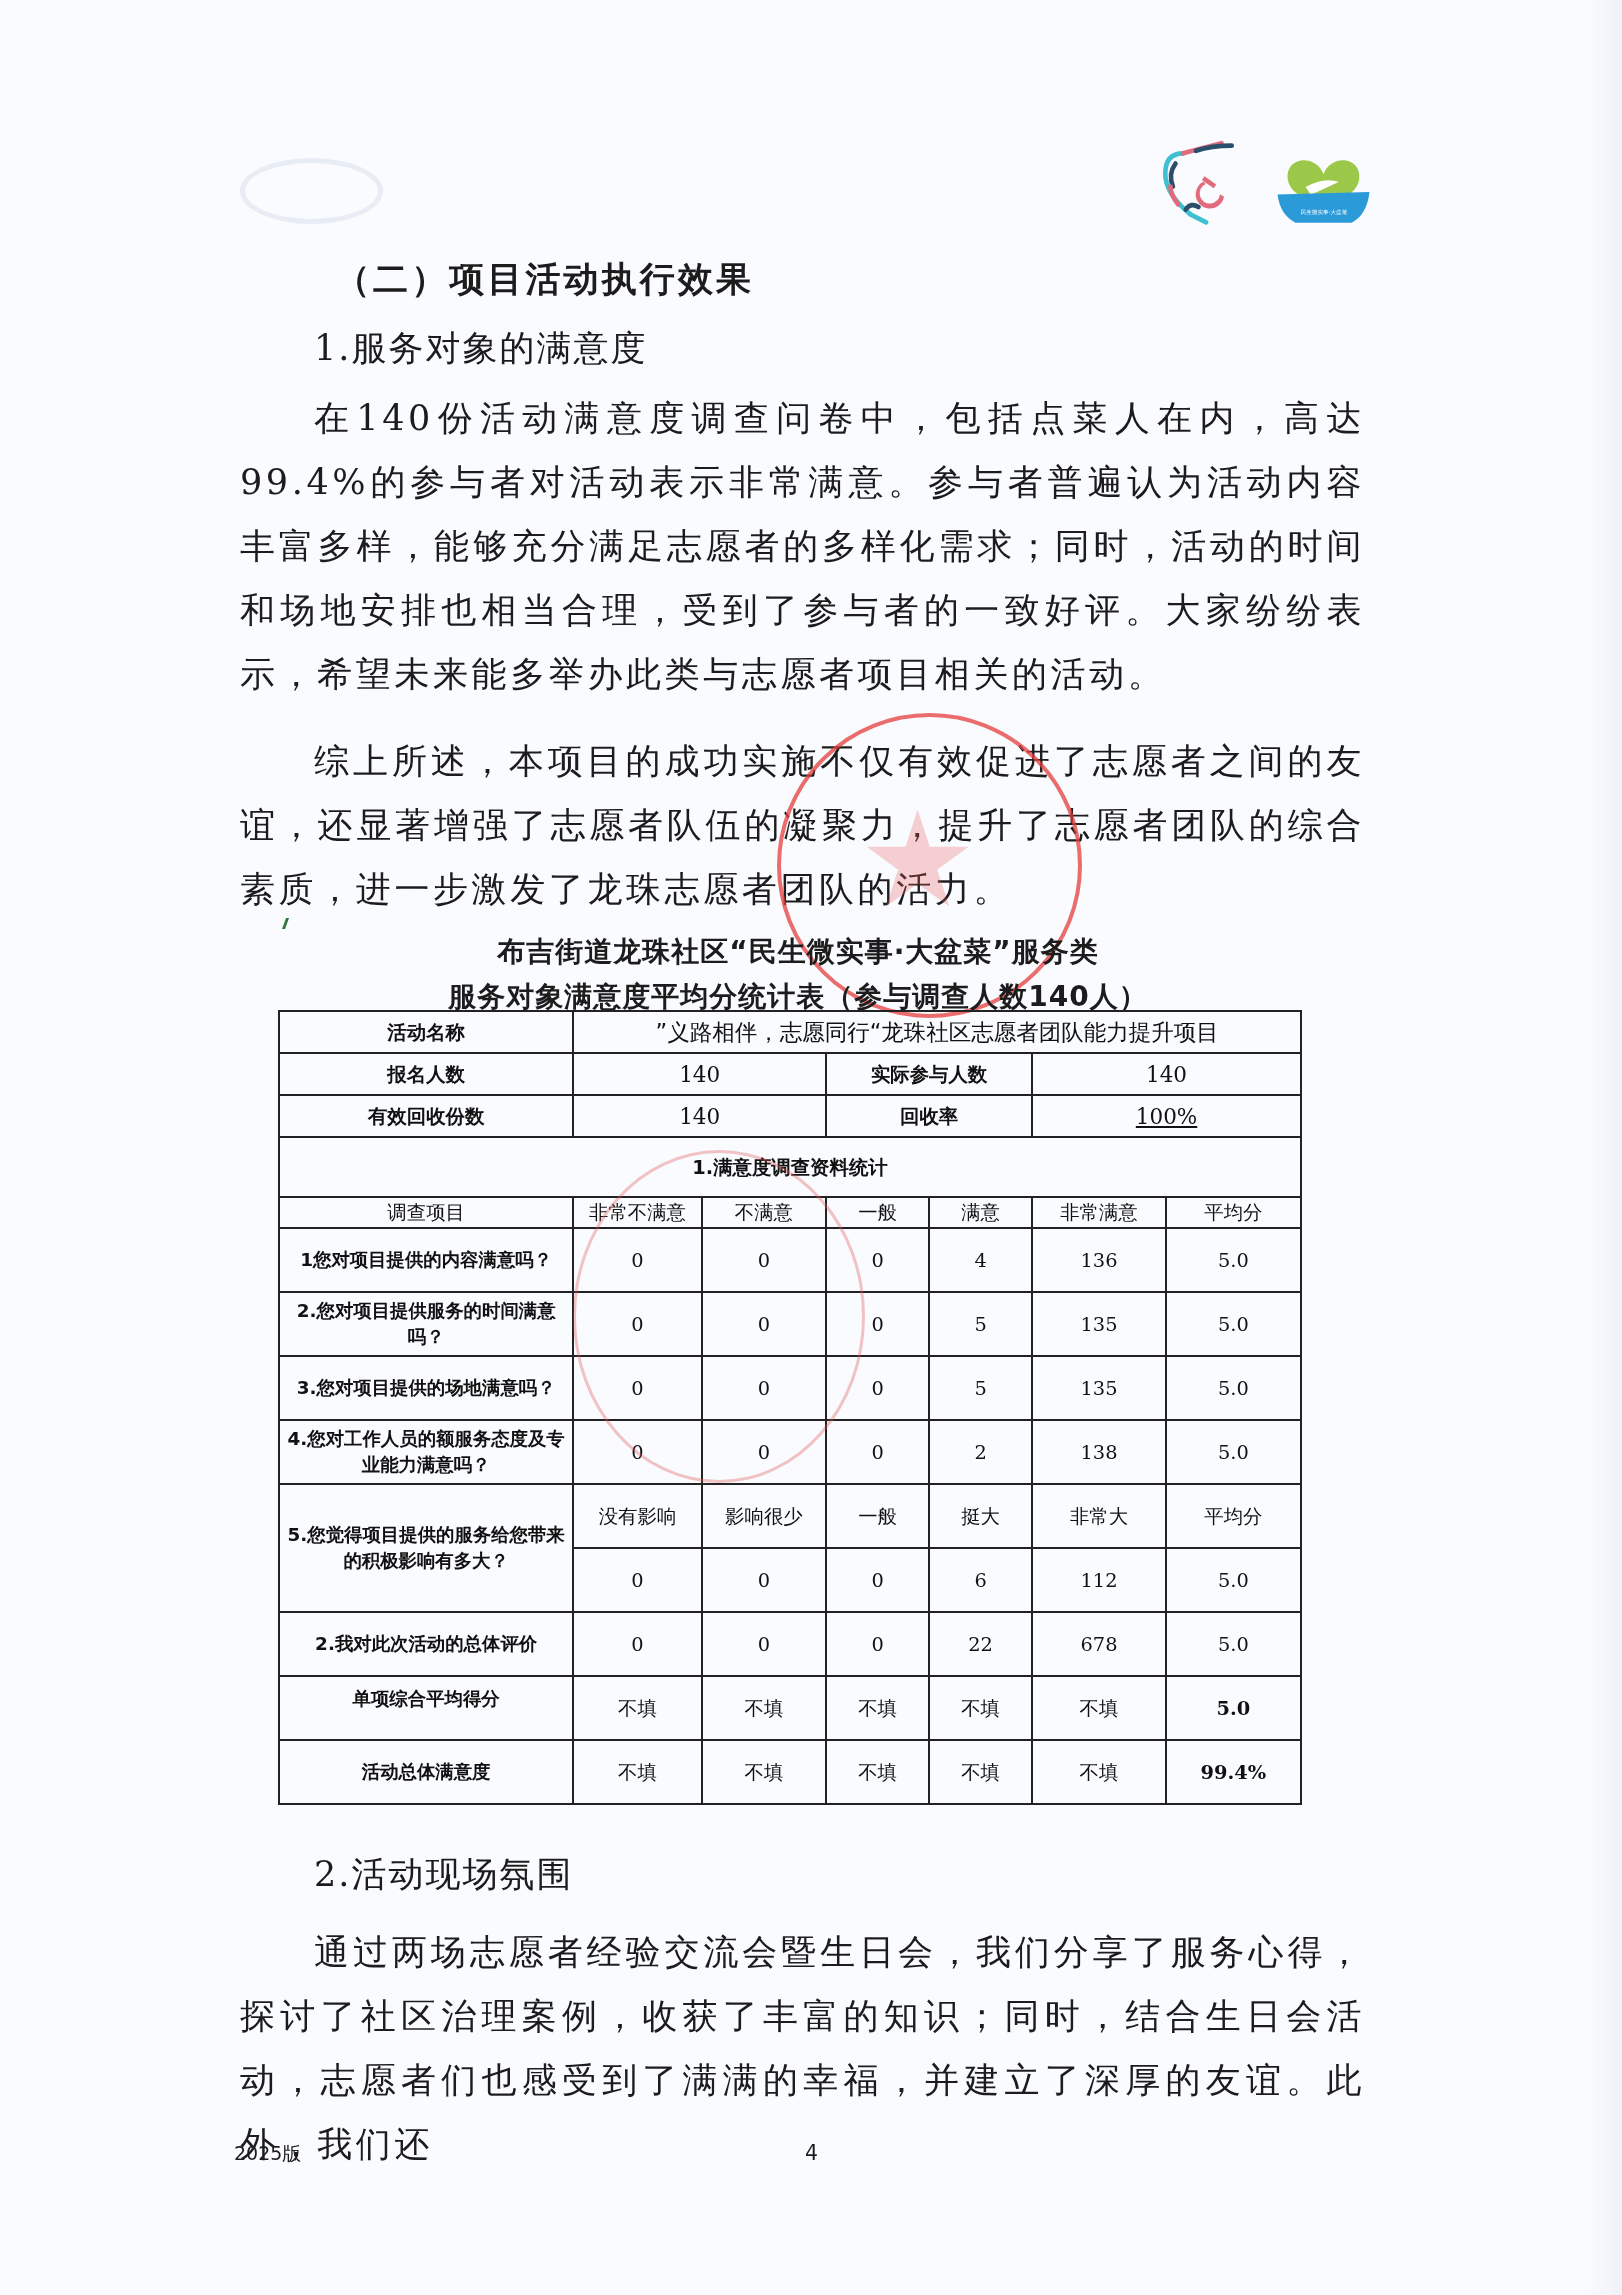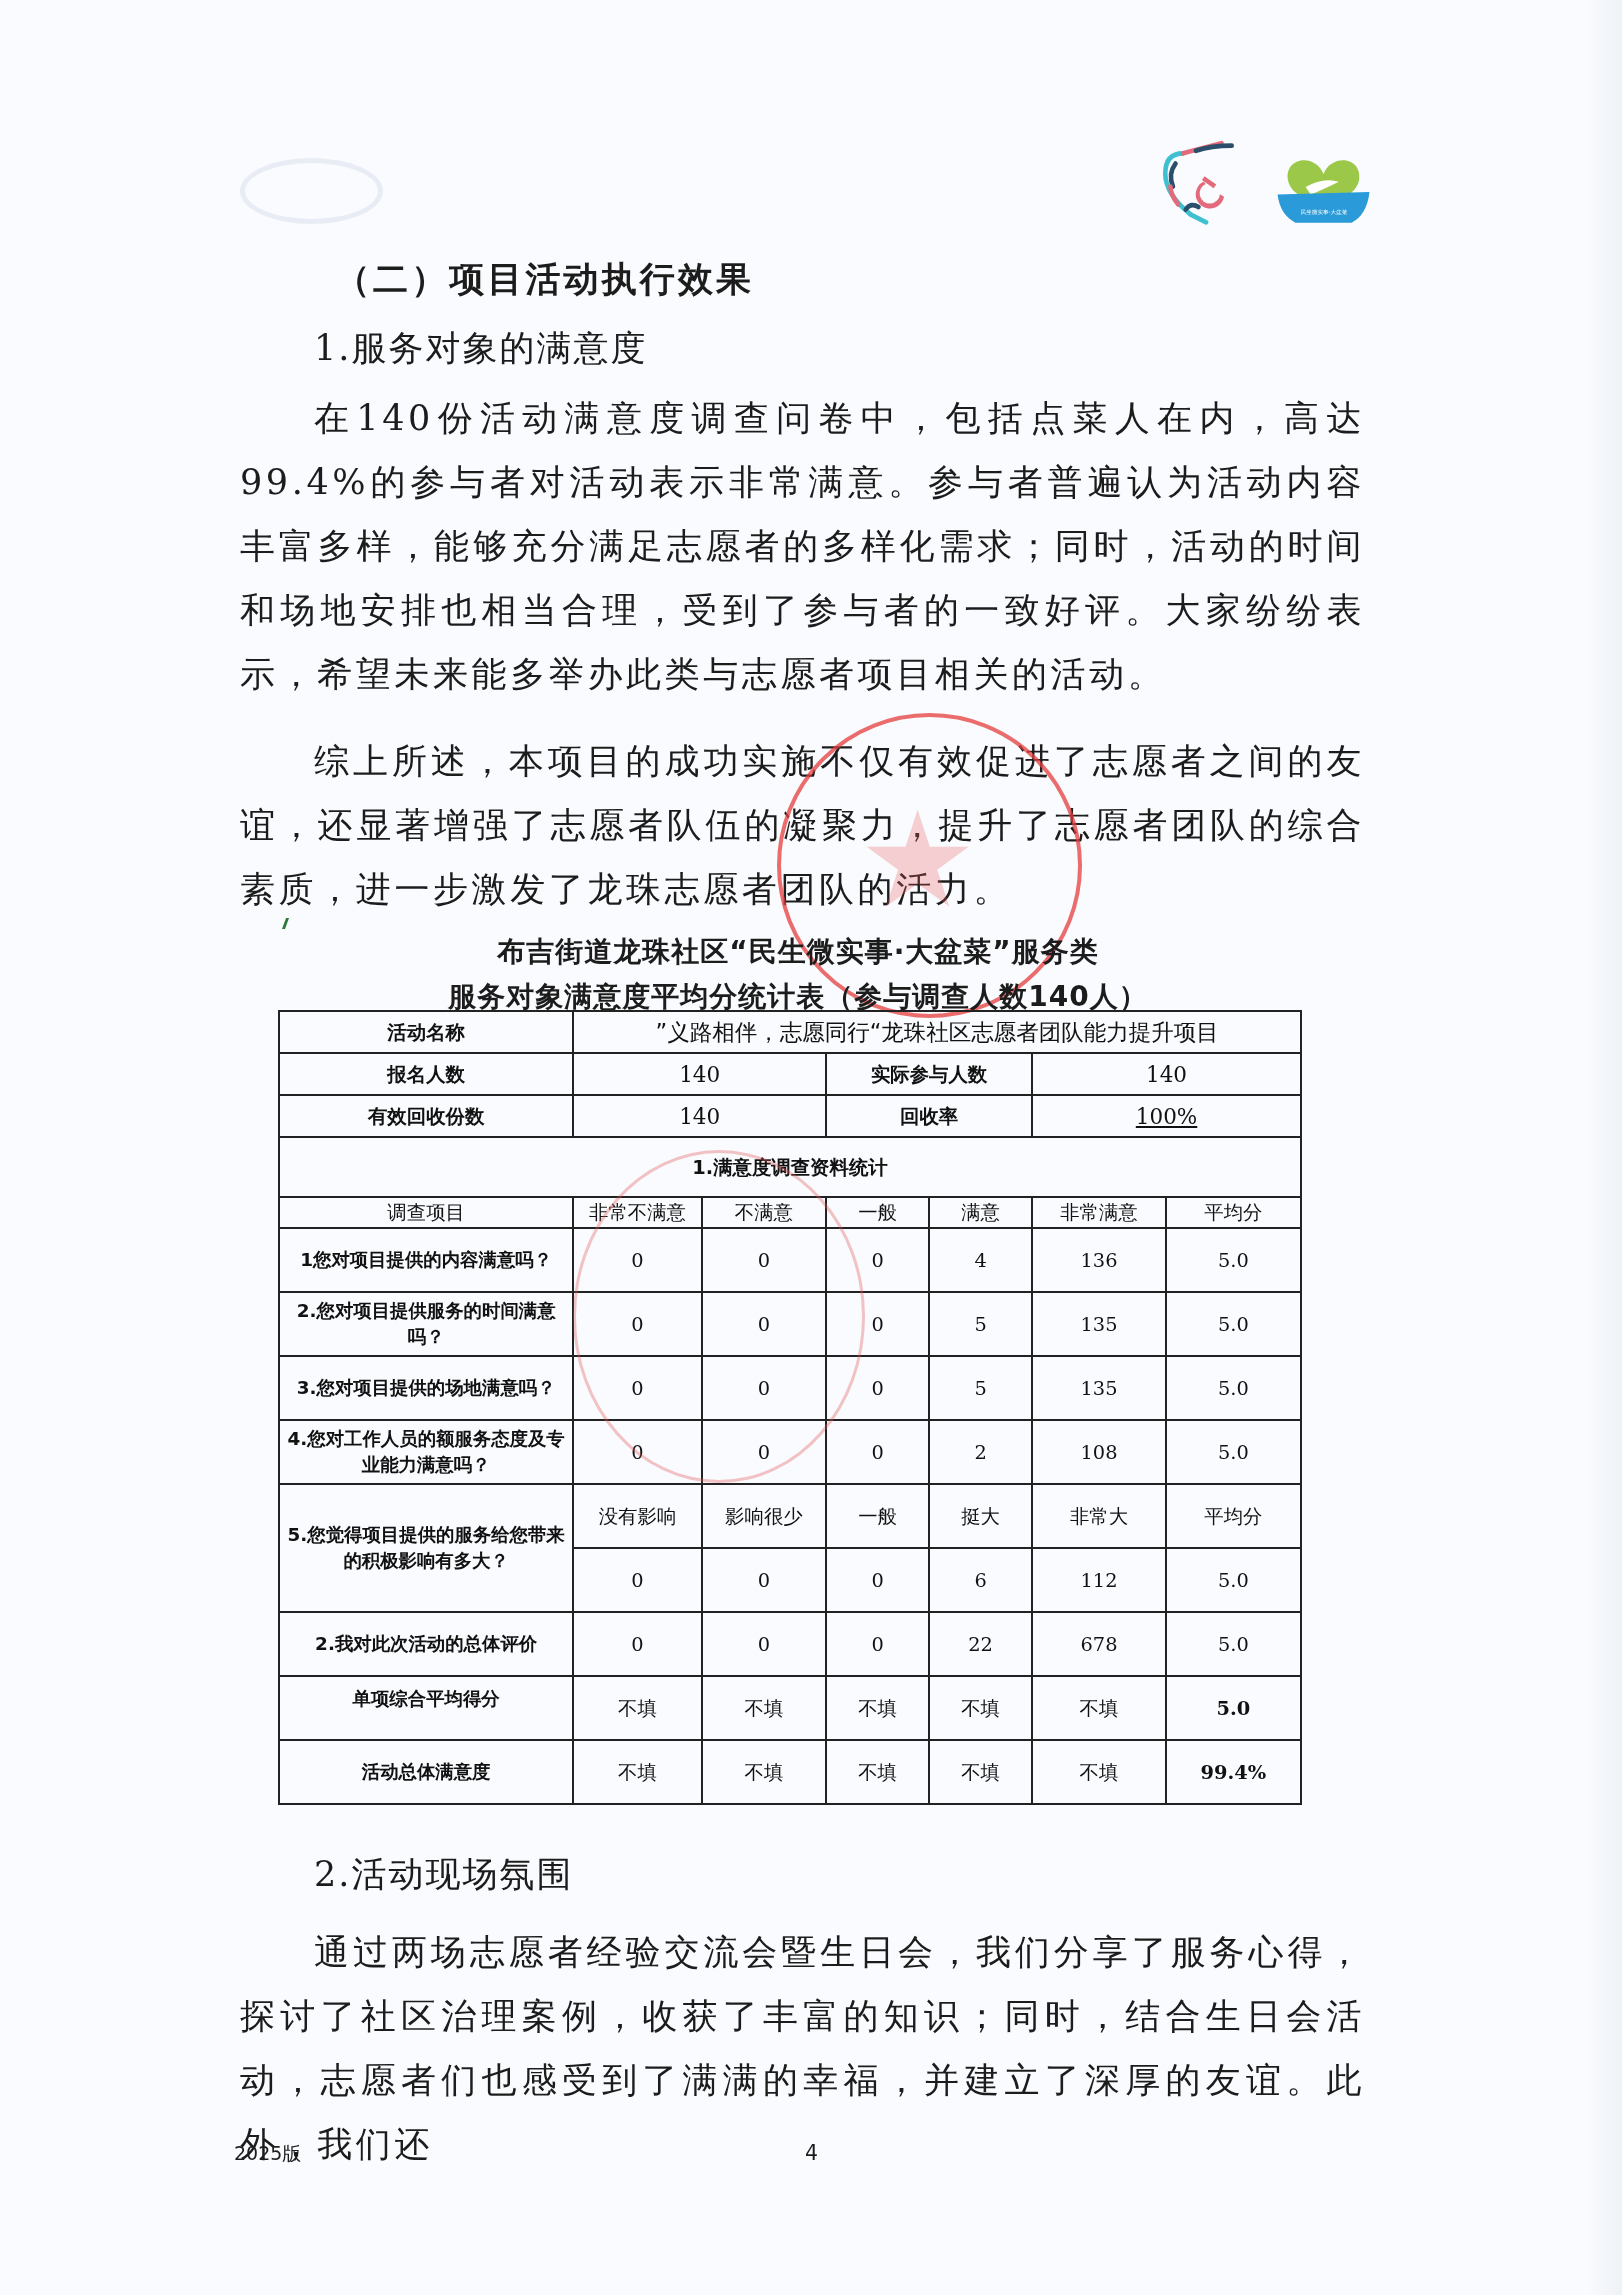--- a/index.html
+++ b/index.html
@@ -210,21 +210,21 @@
     <td class="num">5</td>
     <td class="num">135</td>
     <td class="num">5.0</td>
   </tr>
   <tr style="height:64px">
     <td class="q">4.您对工作人员的额服务态度及专业能力满意吗？</td>
     <td class="num">0</td>
     <td class="num">0</td>
     <td class="num">0</td>
     <td class="num">2</td>
-    <td class="num">108</td>
+    <td class="num">138</td>
     <td class="num">5.0</td>
   </tr>
   <tr style="height:64px">
     <td class="q" rowspan="2">5.您觉得项目提供的服务给您带来的积极影响有多大？</td>
     <td>没有影响</td>
     <td>影响很少</td>
     <td>一般</td>
     <td>挺大</td>
     <td>非常大</td>
     <td>平均分</td>

